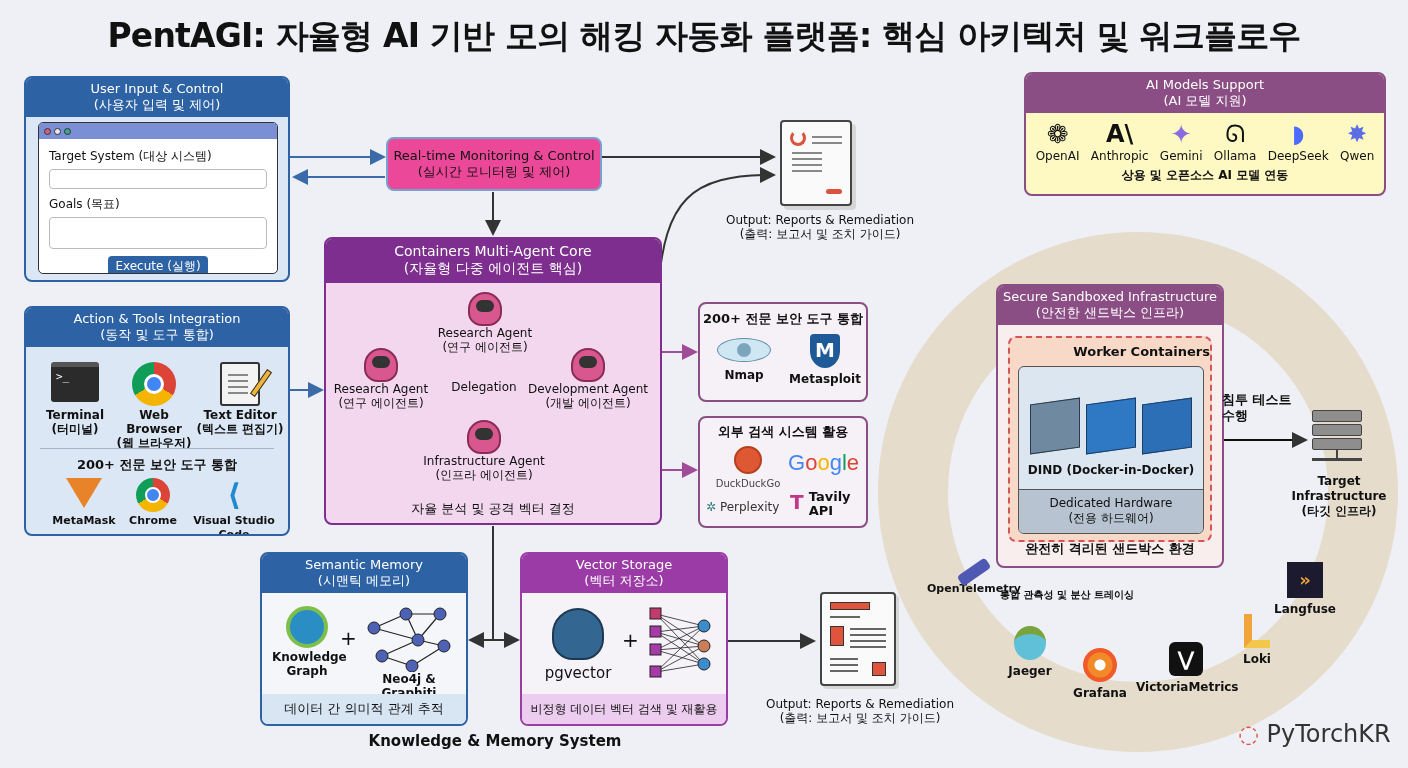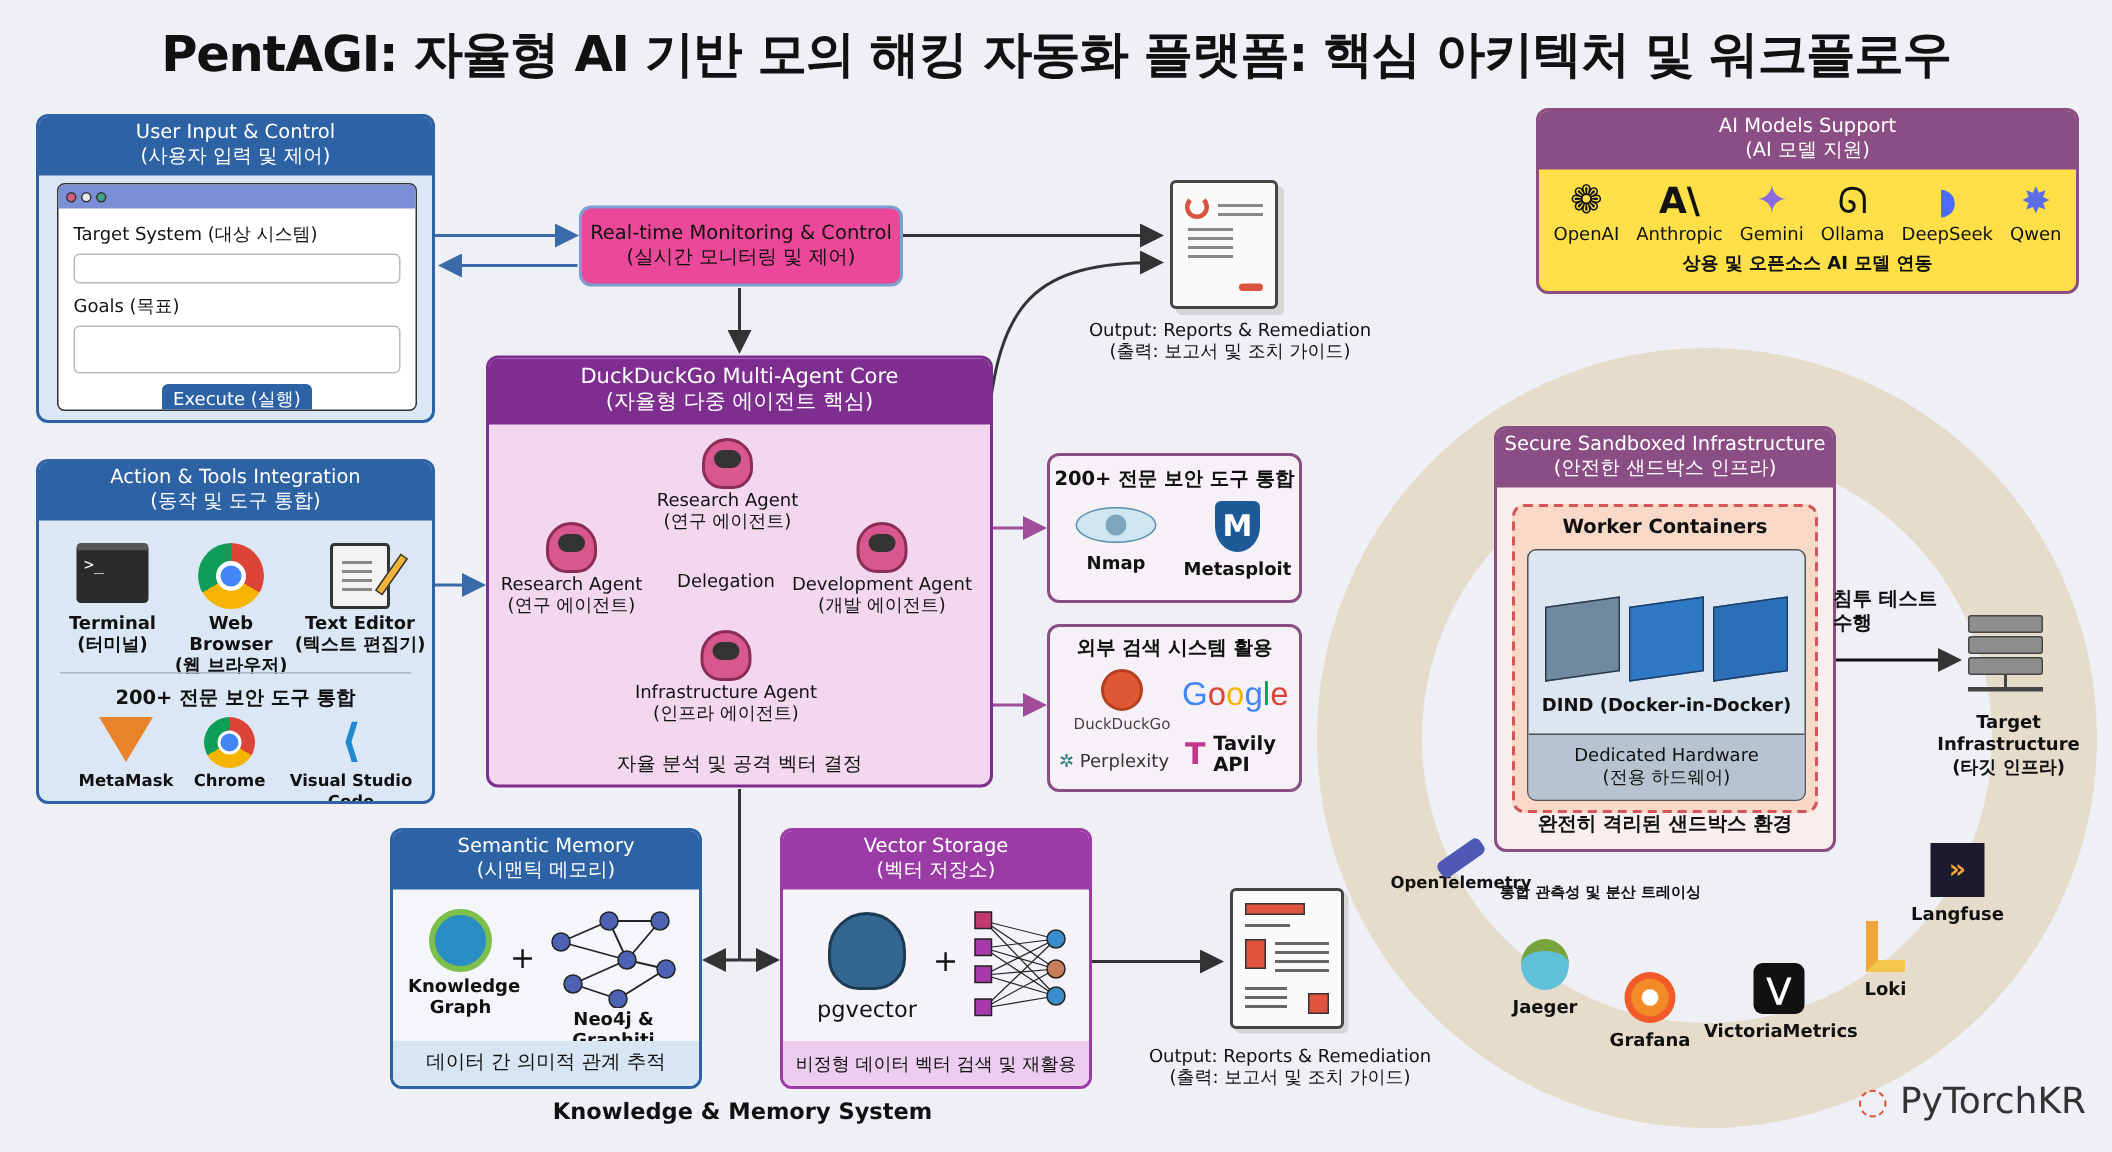--- a/index.html
+++ b/index.html
@@ -8,21 +8,21 @@
   .abs { position: absolute; }
   .title { left: 0; top: 14px; width: 1408px; text-align: center; font-weight: bold; font-size: 33px; letter-spacing: -0.8px; color: #111; }
 
   
   .panel { position: absolute; border-radius: 8px; overflow: hidden; }
   .panel-head { color: #fff; text-align: center; font-size: 13px; line-height: 16px; padding: 3px 4px 4px; }
   .blue { border: 2px solid #2d62a4; background: #dbe7f5; }
   .blue .panel-head { background: #2d62a4; }
   .purple { border: 2px solid #7e2e8f; background: #f3d7ef; }
   .purple .panel-head { background: #7e2e8f; }
-  .plum { border: 2px solid #8a4d84; background: #fde047; }
+  .plum { border: 2px solid #8a4d84; background: #fef9c3; }
   .plum .panel-head { background: #8a4d84; }
   .violet { border: 2px solid #9b3ba5; background: #f4e0f3; }
   .violet .panel-head { background: #9b3ba5; }
 
   
   .win { position: absolute; left: 12px; top: 44px; width: 240px; height: 152px; background: #fff; border: 1.5px solid #333; border-radius: 5px; overflow: hidden; }
   .win-bar { height: 16px; background: #7a8fd6; display: flex; align-items: center; padding-left: 5px; gap: 3px; }
   .dot { width: 7px; height: 7px; border-radius: 50%; border: 1px solid #333; }
   .lbl { font-size: 12px; margin: 9px 0 0 10px; color: #111; }
   .field { margin: 4px 10px 0; height: 20px; border: 1px solid #bbb; border-radius: 4px; }
@@ -156,21 +156,21 @@
   <div style="position:absolute;left:30px;top:14px;width:30px;height:2px;background:#888;box-shadow:0 6px 0 #888,-20px 16px 0 #888,-20px 22px 0 #888,-20px 28px 0 #888,-20px 34px 0 #888;"></div>
   <div style="position:absolute;right:8px;bottom:10px;width:16px;height:5px;background:#d9533f;border-radius:3px;"></div>
 </div>
 <div class="abs cap" style="left:700px;top:213px;width:240px;">
   <div>Output: Reports &amp; Remediation</div>
   <div>(출력: 보고서 및 조치 가이드)</div>
 </div>
 
 <div class="panel purple" style="left:324px;top:237px;width:338px;height:288px;">
   <div class="panel-head" style="font-size:14px;line-height:17px;padding:4px 4px 6px;">
-    <div>DuckDuckGo Multi-Agent Core</div>
+    <div>Containers Multi-Agent Core</div>
     <div>(자율형 다중 에이전트 핵심)</div>
   </div>
 </div>
 
 <div class="abs" style="left:420px;top:292px;width:130px;text-align:center;">
   <div style="margin:0 auto;width:34px;height:34px;border-radius:50% 50% 40% 40%;background:#d8578e;border:2px solid #8a2d56;position:relative;">
       <div style="position:absolute;left:6px;top:6px;width:18px;height:12px;background:#333;border-radius:6px;"></div>
     </div>
   <div class="cap">Research Agent</div>
   <div class="cap">(연구 에이전트)</div>
@@ -243,21 +243,21 @@
   </div>
   <div class="b" style="text-align:center;font-size:12px;margin-top:4px;">상용 및 오픈소스 AI 모델 연동</div>
 </div>
 
 <div class="panel plum" style="left:996px;top:284px;width:228px;height:284px;background:#f8eeee;">
   <div class="panel-head">
     <div>Secure Sandboxed Infrastructure</div>
     <div>(안전한 샌드박스 인프라)</div>
   </div>
   <div class="abs" style="left:10px;top:50px;width:204px;height:206px;border:2px dashed #d2555a;border-radius:8px;background:#f8d8c7;">
-    <div class="b" style="text-align:center;font-size:13px;margin-top:6px;">Worker Containers</div>
+    <div class="b" style="text-align:right;font-size:13px;margin-top:6px;">Worker Containers</div>
     <div class="abs" style="left:8px;top:28px;width:186px;height:168px;background:#dbe6f0;border:1.5px solid #555;border-radius:6px;overflow:hidden;">
       <div style="display:flex;justify-content:center;gap:6px;margin-top:34px;">
         <div style="width:50px;height:50px;background:#6f8aa0;border:1.5px solid #2a3a4a;transform:skewY(-8deg);"></div>
         <div style="width:50px;height:50px;background:#2f78c4;border:1.5px solid #1b3e66;transform:skewY(-8deg);"></div>
         <div style="width:50px;height:50px;background:#2d6fb6;border:1.5px solid #1b3e66;transform:skewY(-8deg);"></div>
       </div>
       <div class="b" style="text-align:center;font-size:12px;margin-top:12px;">DIND (Docker-in-Docker)</div>
       <div style="position:absolute;left:0;right:0;bottom:0;height:44px;background:#b7c3d0;border-top:1.5px solid #555;text-align:center;font-size:12px;line-height:15px;padding-top:6px;">
         <div>Dedicated Hardware</div>
         <div>(전용 하드웨어)</div>

